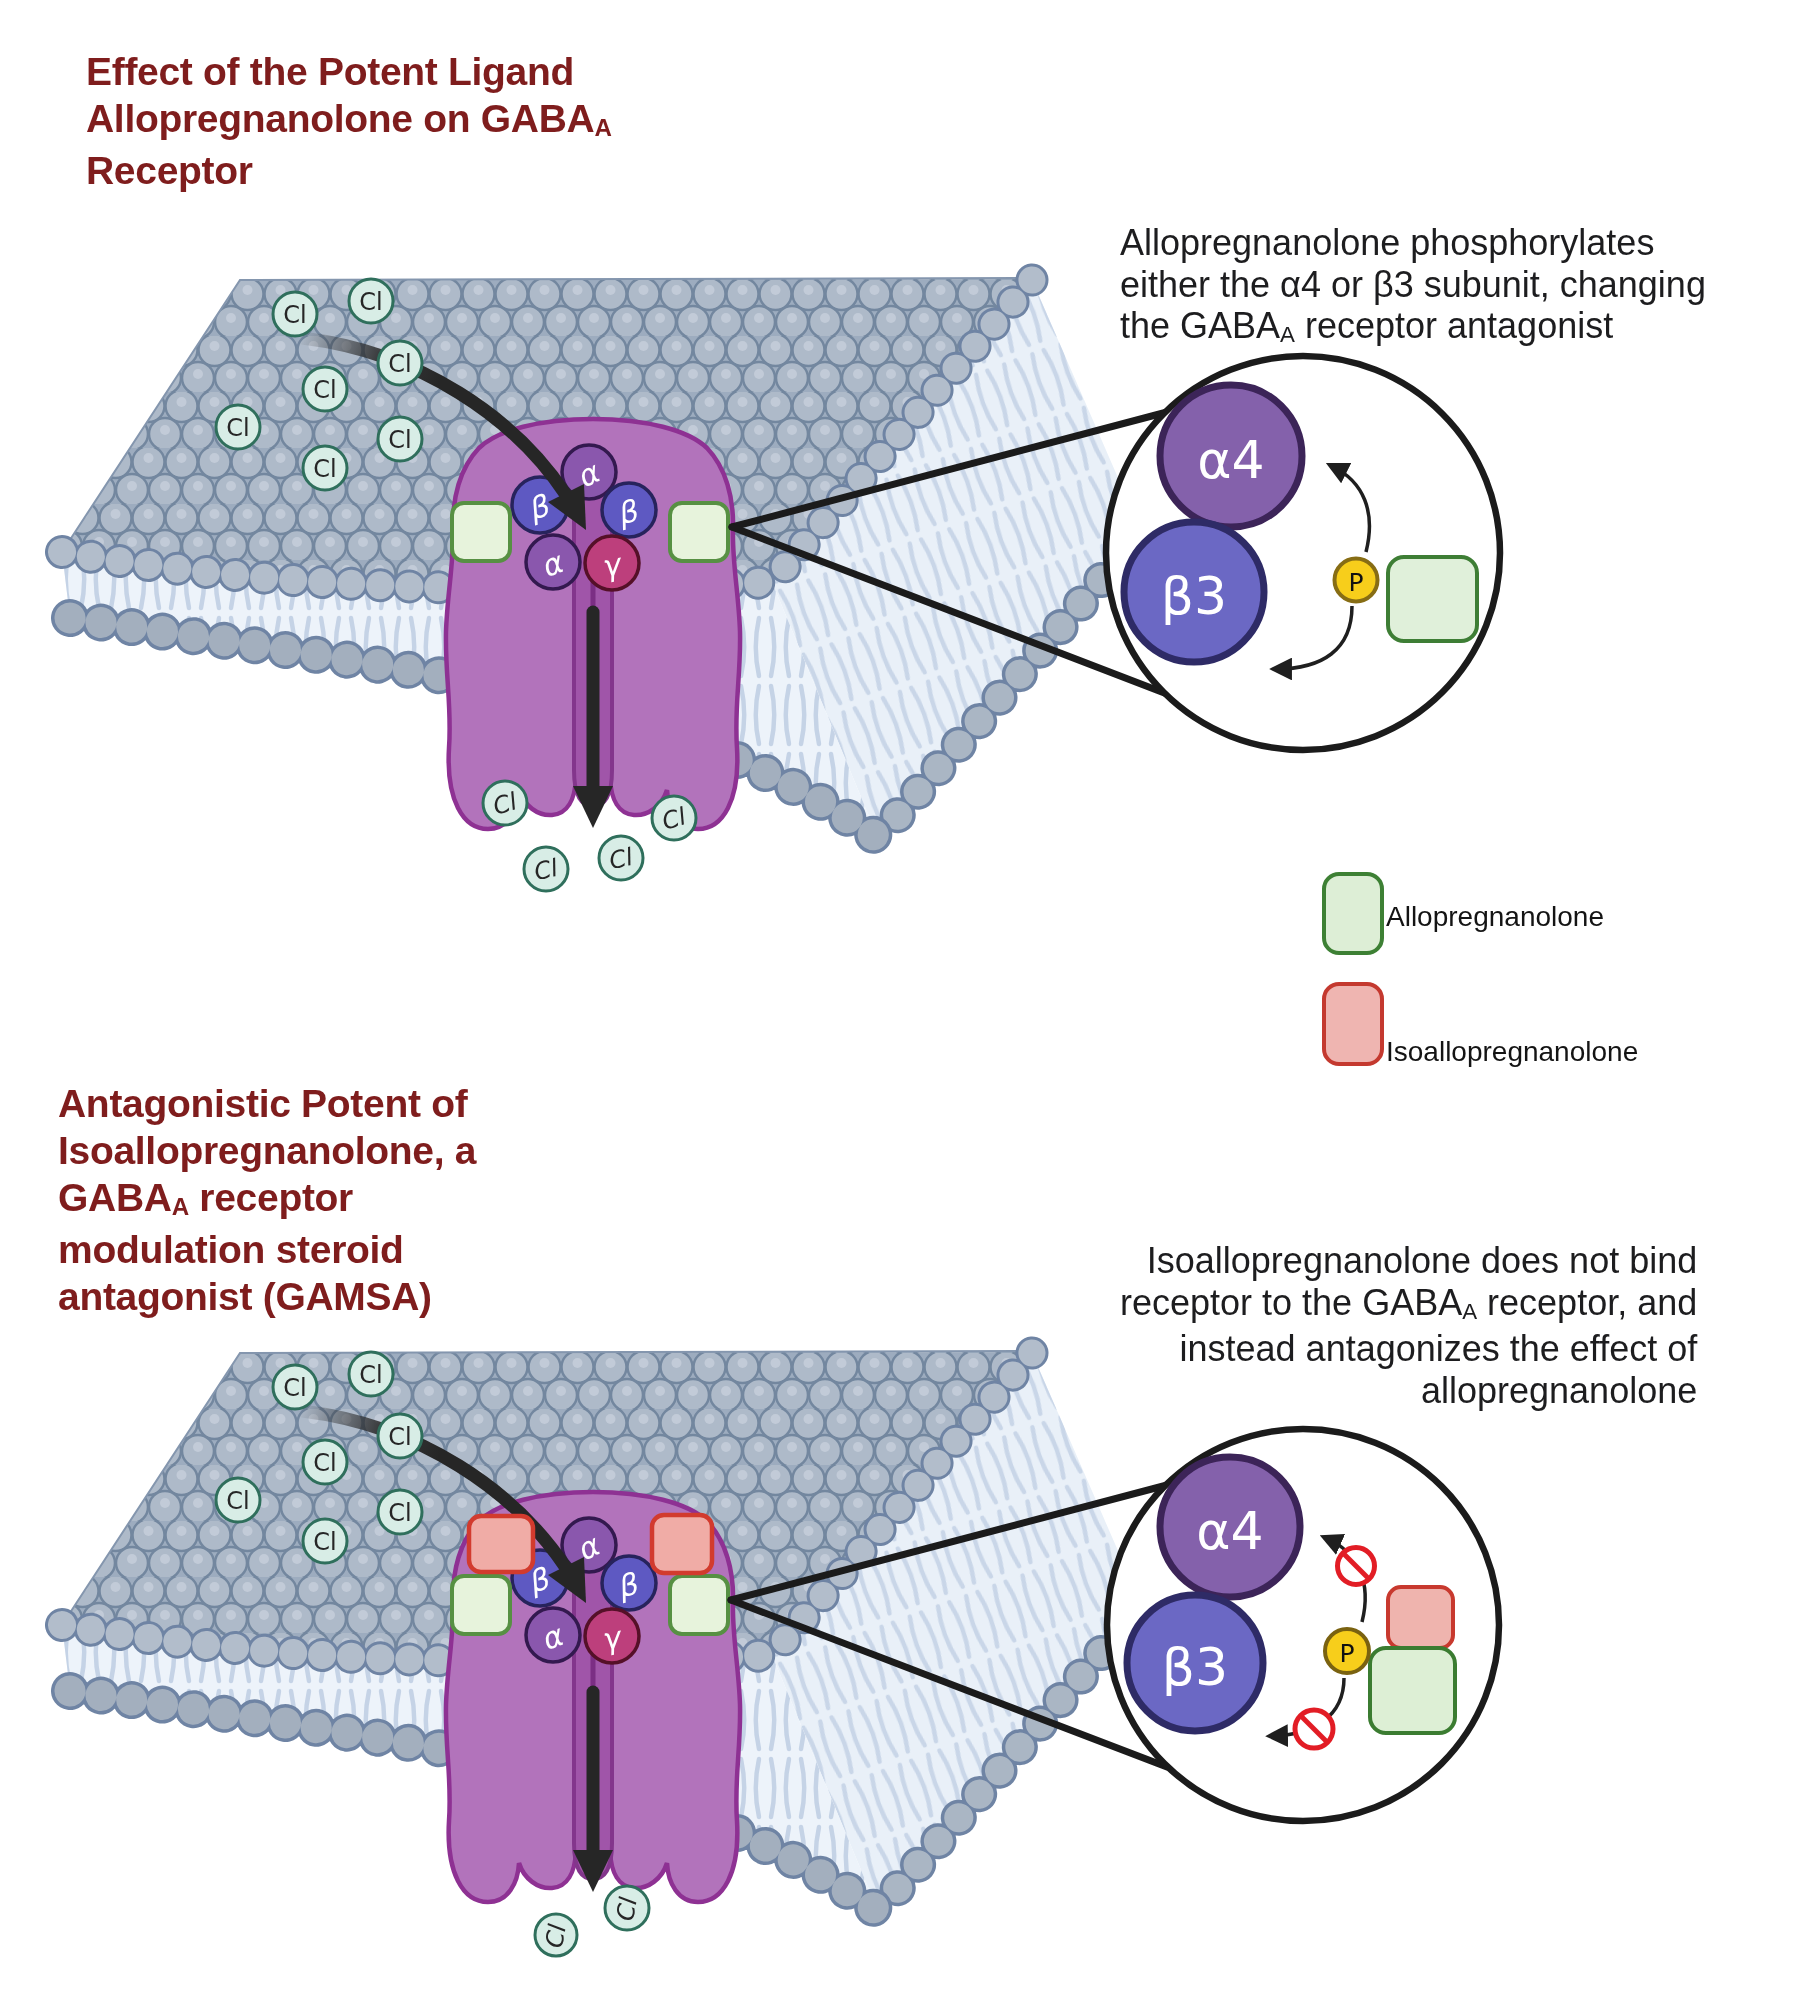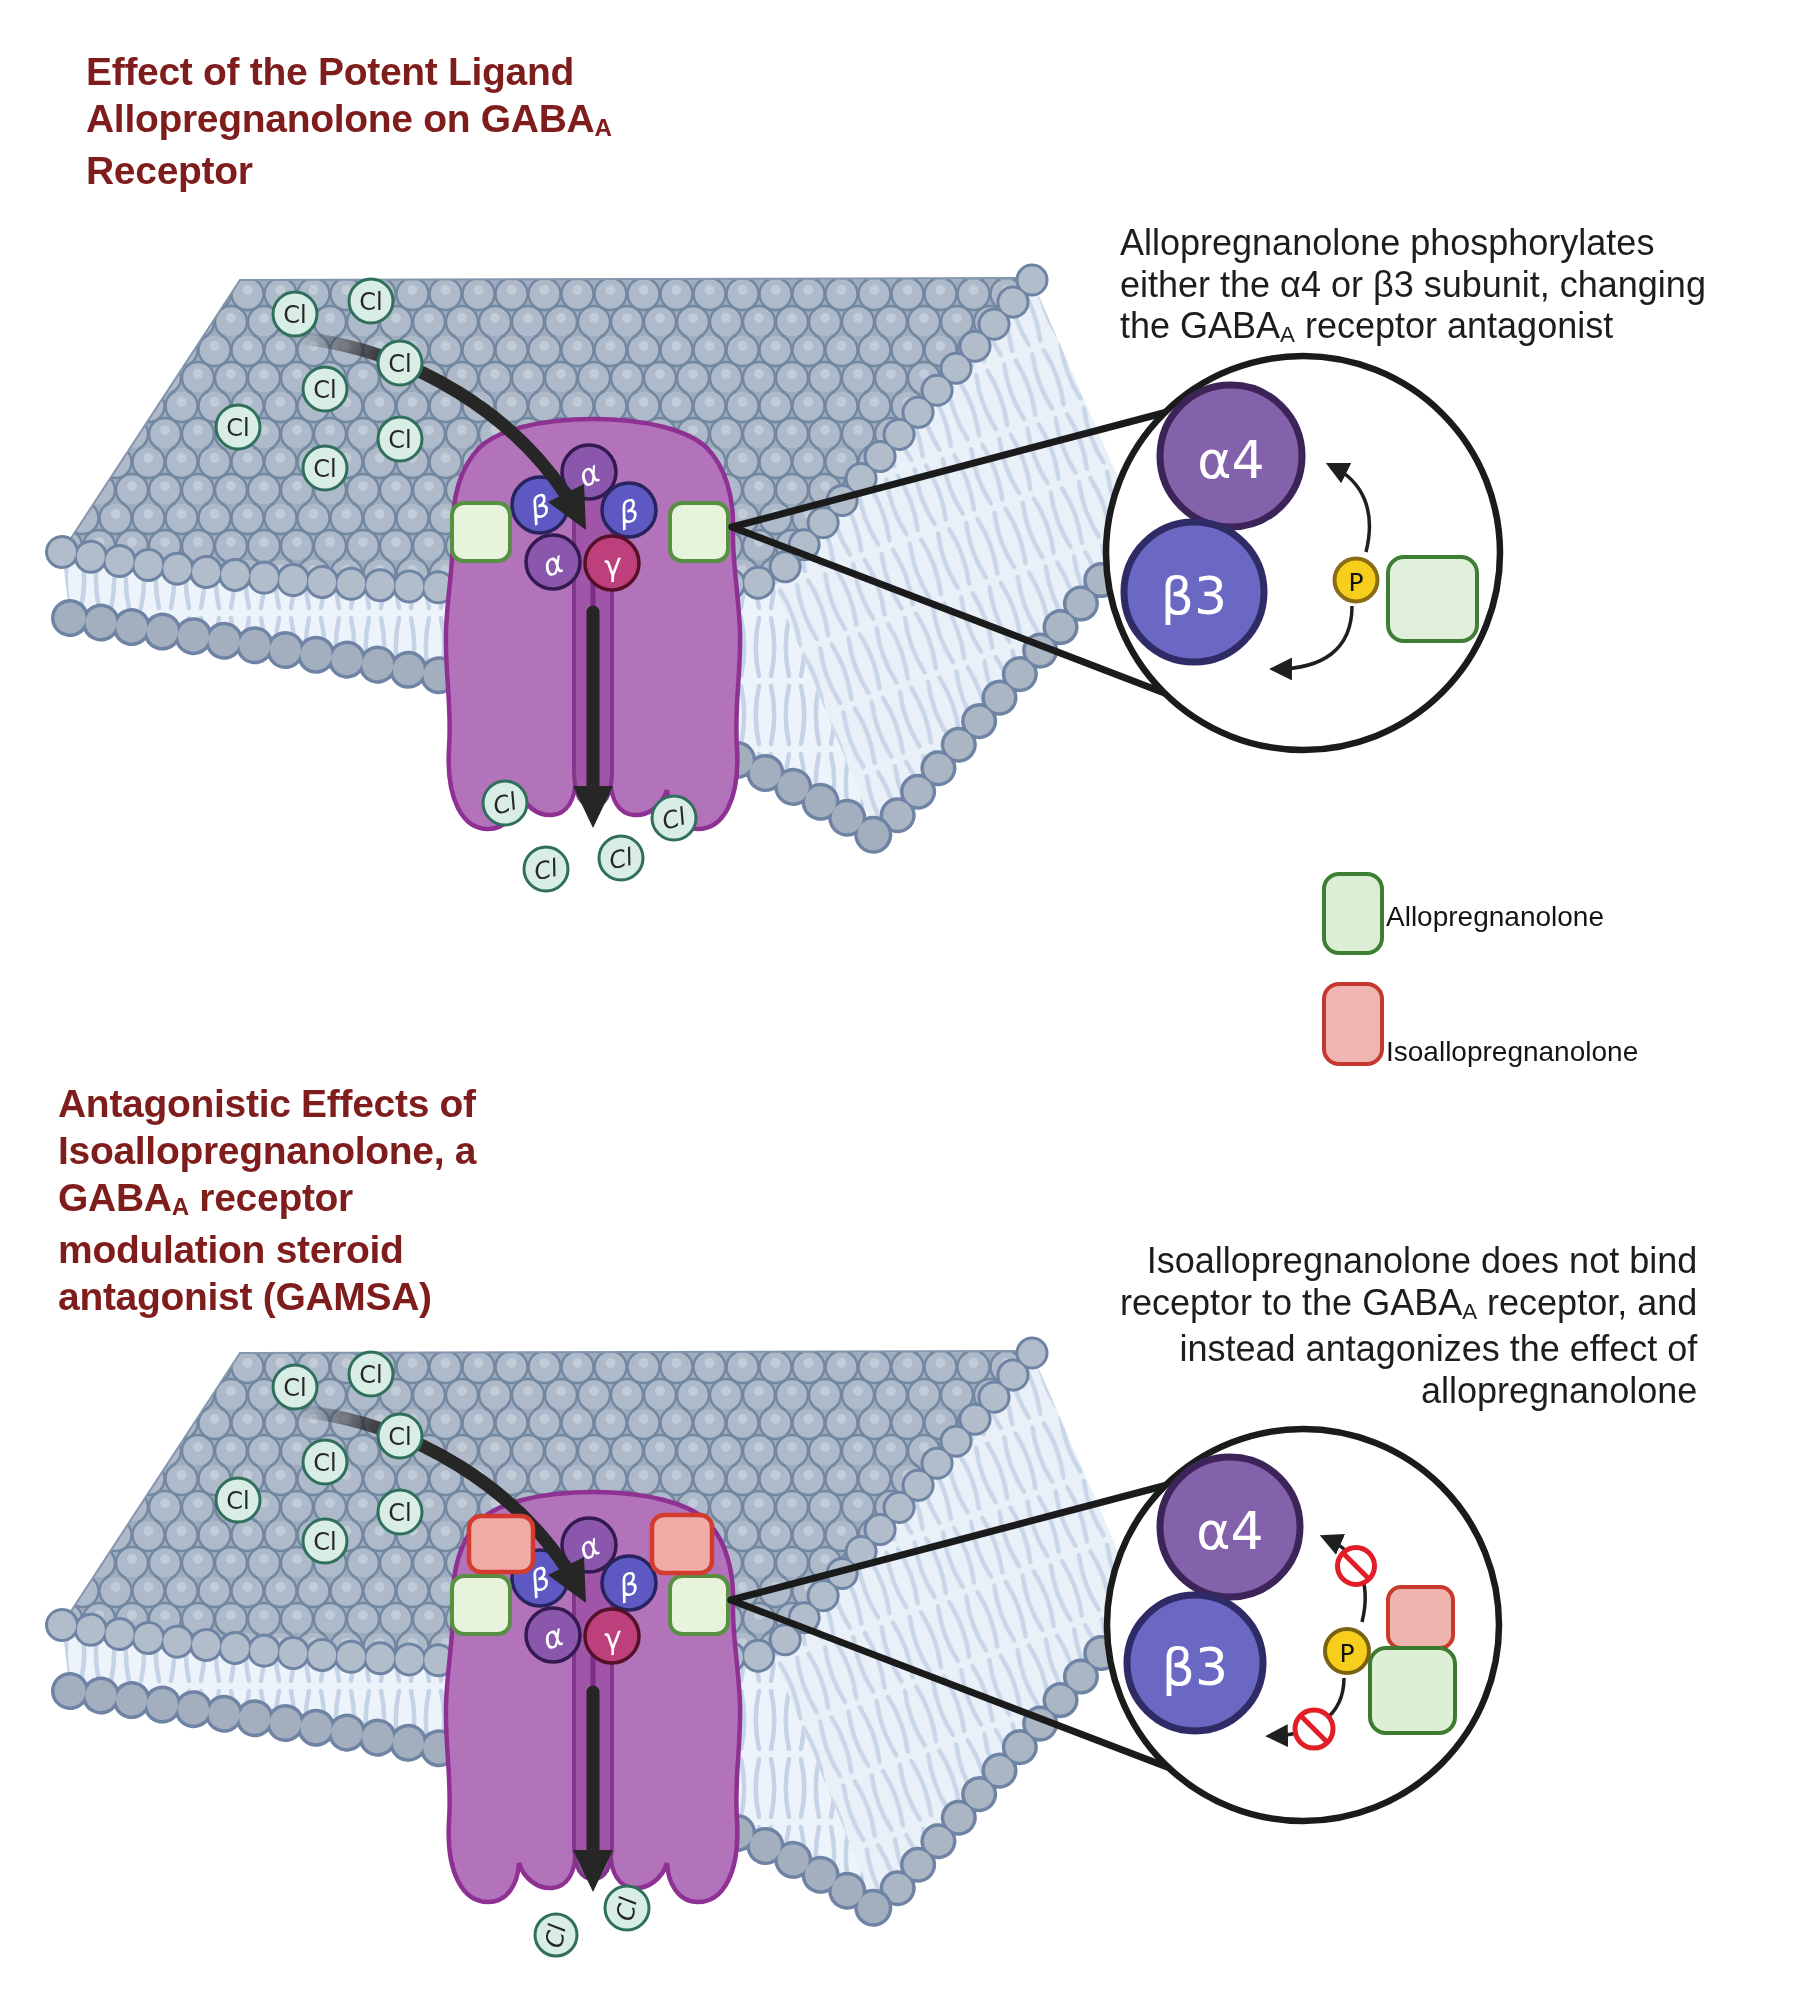--- a/index.html
+++ b/index.html
@@ -230,21 +230,21 @@
   <div><span>the GABA</span><span class="subA">A</span><span> receptor antagonist</span></div>
 </div>
 
 <div class="legend-box box-green" style="left:1322px;top:872px;width:62px;height:83px;"></div>
 <div class="legend-label" style="left:1386px;top:901px;"><span>Allopregnanolone</span></div>
 
 <div class="legend-box box-red" style="left:1322px;top:982px;width:62px;height:84px;"></div>
 <div class="legend-label" style="left:1386px;top:988px;margin-top:48px;"><span>Isoallopregnanolone</span></div>
 
 <div class="title" style="left:58px;top:1080px;">
-  <div><span>Antagonistic Effects of</span></div>
+  <div><span>Antagonistic Potent of</span></div>
   <div><span>Isoallopregnanolone, a</span></div>
   <div><span>GABA</span><span class="subA">A</span><span> receptor</span></div>
   <div><span>modulation steroid</span></div>
   <div><span>antagonist (GAMSA)</span></div>
 </div>
 
 <div class="note" style="left:1120px;top:1240px;text-align:right;">
   <div><span>Isoallopregnanolone does not bind</span></div>
   <div><span>receptor to the GABA</span><span class="subA">A</span><span> receptor, and</span></div>
   <div><span>instead antagonizes the effect of</span></div>

